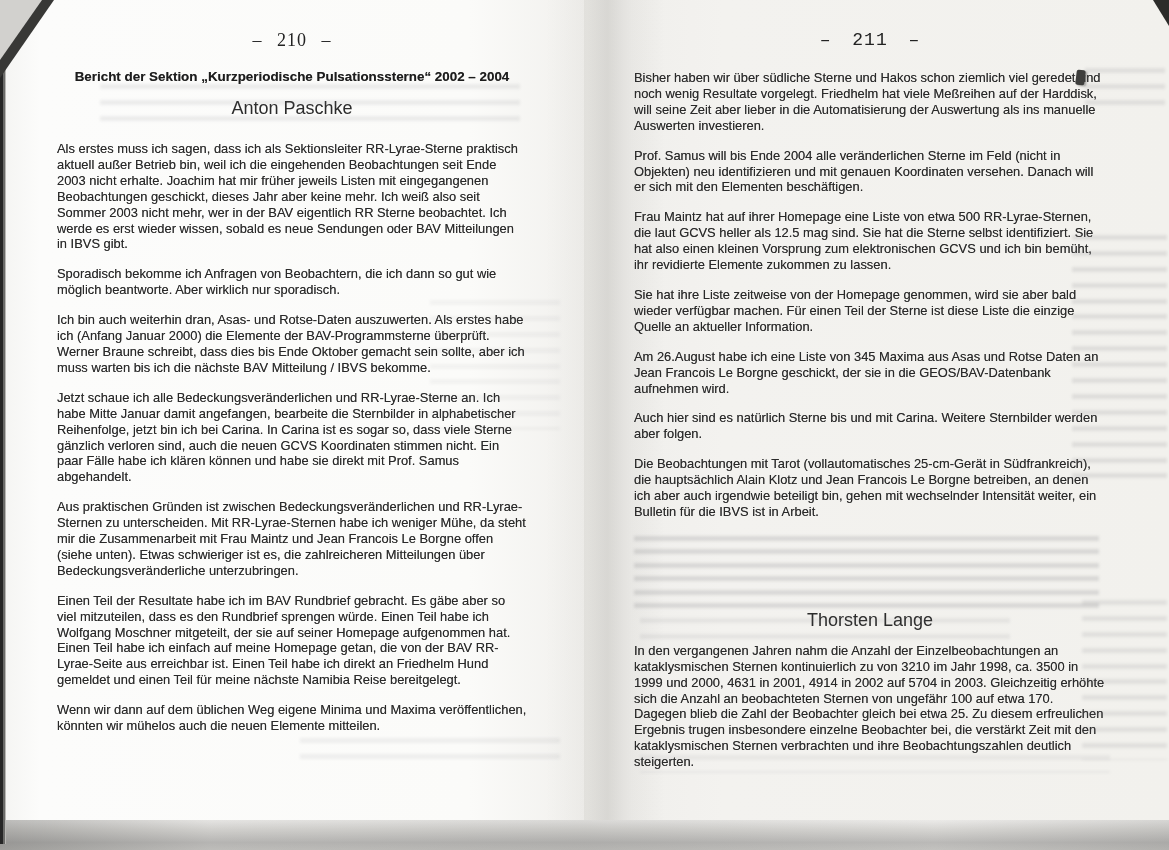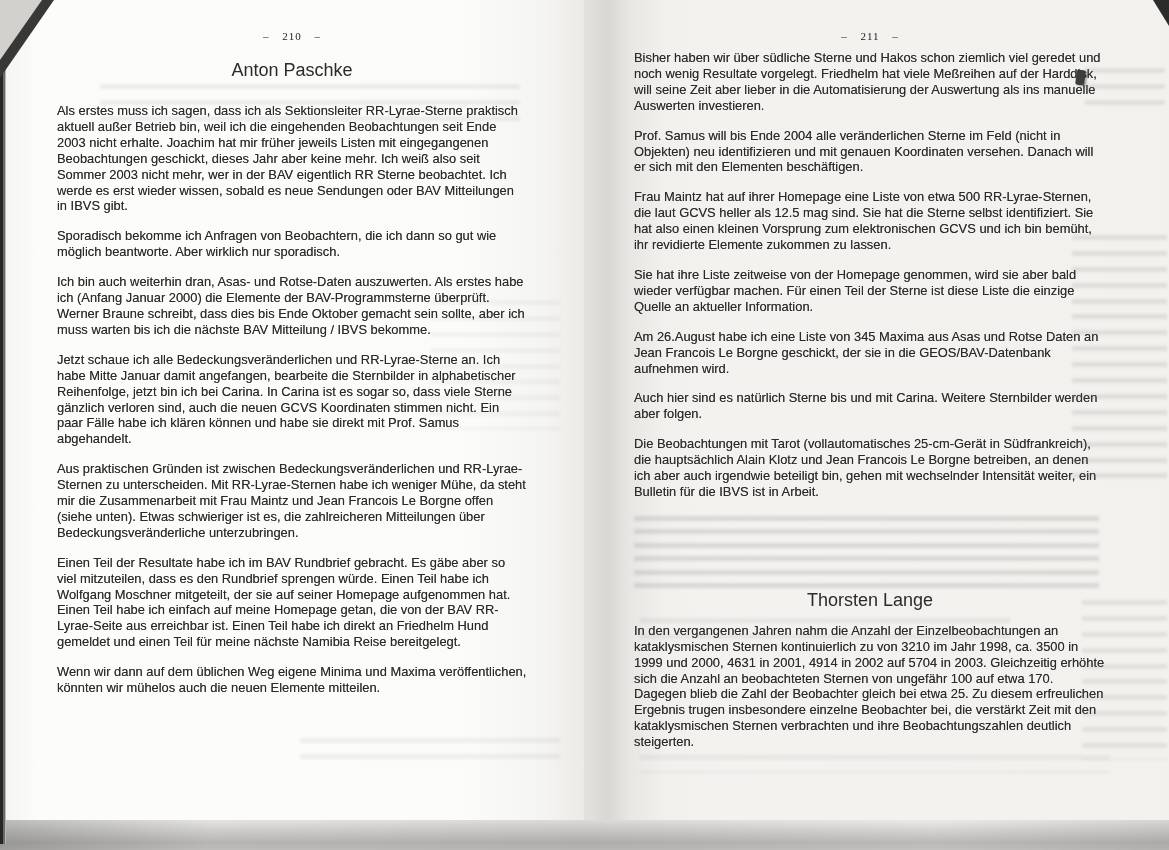--- a/index.html
+++ b/index.html
@@ -72,24 +72,24 @@
       rgba(118,118,124,0.55) 2px, rgba(118,118,124,0.55) 7px,
       rgba(118,118,124,0) 7px, rgba(118,118,124,0) 15.5px);
     filter:blur(1.5px); opacity:0.38;
   }
   
   .content { position:absolute; top:30px; color:#282828; }
   .content-left  { left:57px;  width:470px; }
   .content-right { left:634px; width:472px; }
   .pageno {
     font-family:"Liberation Serif","DejaVu Serif",serif;
-    font-size:11px; text-align:center; letter-spacing:1px; word-spacing:9px;
+    font-size:18px; text-align:center; letter-spacing:1px; word-spacing:9px;
     color:#222; margin:0 0 18px 0;
   }
-  .content-right .pageno { margin-bottom:8px; }
+  .content-right .pageno { margin-bottom:20px;font-family:Liberation Mono, monospace; }
   .sec-title {
     font-size:13.4px; font-weight:bold; text-align:center; color:#1d1d1d;
     margin:0 0 14px 0; white-space:pre-wrap;
     text-shadow:0 0 0.5px rgba(25,25,25,0.55);
   }
   .author {
     font-size:18px; text-align:center; color:#2b2b2b; margin:0 0 22px 0;
   }
   .content-right .author { margin-bottom:12px; }
   p.para {
@@ -101,20 +101,21 @@
 </head>
 <body>
 
 <div class="scan">
 
   <div class="page-left"></div>
   <div class="page-right"></div>
 
   <div class="content content-left">
     <div class="pageno">– 210 –</div>
+    <div class="sec-title">Bericht der Sektion „Kurzperiodische Pulsationssterne“ 2002 – 2004</div>
     <div class="author">Anton Paschke</div>
     <p class="para">Als erstes muss ich sagen, dass ich als Sektionsleiter RR-Lyrae-Sterne praktisch aktuell außer Betrieb bin, weil  ich die eingehenden Beobachtungen seit Ende 2003 nicht erhalte. Joachim hat mir früher jeweils Listen mit eingegangenen Beobachtungen geschickt, dieses Jahr aber keine mehr. Ich weiß also seit Sommer 2003 nicht mehr, wer in der BAV eigentlich RR Sterne beobachtet. Ich werde es erst wieder wissen, sobald es neue Sendungen oder BAV Mitteilungen in IBVS gibt.</p>
     <p class="para">Sporadisch bekomme ich Anfragen von Beobachtern, die ich dann so gut wie möglich beantworte. Aber wirklich nur sporadisch.</p>
     <p class="para">Ich bin auch weiterhin dran, Asas- und Rotse-Daten auszuwerten. Als erstes habe ich (Anfang Januar 2000) die Elemente der BAV-Programmsterne überprüft. Werner Braune schreibt, dass dies bis Ende Oktober gemacht sein sollte, aber ich muss warten bis ich die nächste BAV Mitteilung / IBVS bekomme.</p>
     <p class="para">Jetzt schaue ich alle Bedeckungsveränderlichen und RR-Lyrae-Sterne an. Ich habe Mitte Januar damit angefangen, bearbeite die Sternbilder in alphabetischer Reihenfolge, jetzt bin ich bei Carina. In Carina ist es sogar so, dass viele Sterne gänzlich verloren sind, auch die neuen GCVS Koordinaten stimmen nicht. Ein paar Fälle habe ich klären können und habe sie direkt mit Prof. Samus abgehandelt.</p>
     <p class="para">Aus praktischen Gründen ist zwischen Bedeckungsveränderlichen und RR-Lyrae-Sternen zu unterscheiden. Mit RR-Lyrae-Sternen habe ich weniger Mühe, da steht mir die Zusammenarbeit mit Frau Maintz und Jean Francois Le Borgne offen (siehe unten). Etwas schwieriger ist es, die zahlreicheren Mitteilungen über Bedeckungsveränderliche unterzubringen.</p>
     <p class="para">Einen Teil der Resultate habe ich im BAV Rundbrief gebracht. Es gäbe aber so viel mitzuteilen, dass es den Rundbrief sprengen würde. Einen Teil habe ich Wolfgang Moschner mitgeteilt, der sie auf seiner Homepage aufgenommen hat. Einen Teil habe ich einfach auf meine Homepage getan, die von der BAV RR-Lyrae-Seite aus erreichbar ist. Einen Teil habe ich direkt an Friedhelm Hund gemeldet und einen Teil für meine nächste Namibia Reise bereitgelegt.</p>
     <p class="para">Wenn wir dann auf dem üblichen Weg eigene Minima und Maxima veröffentlichen, könnten wir mühelos auch die neuen Elemente mitteilen.</p>
   </div>
 

